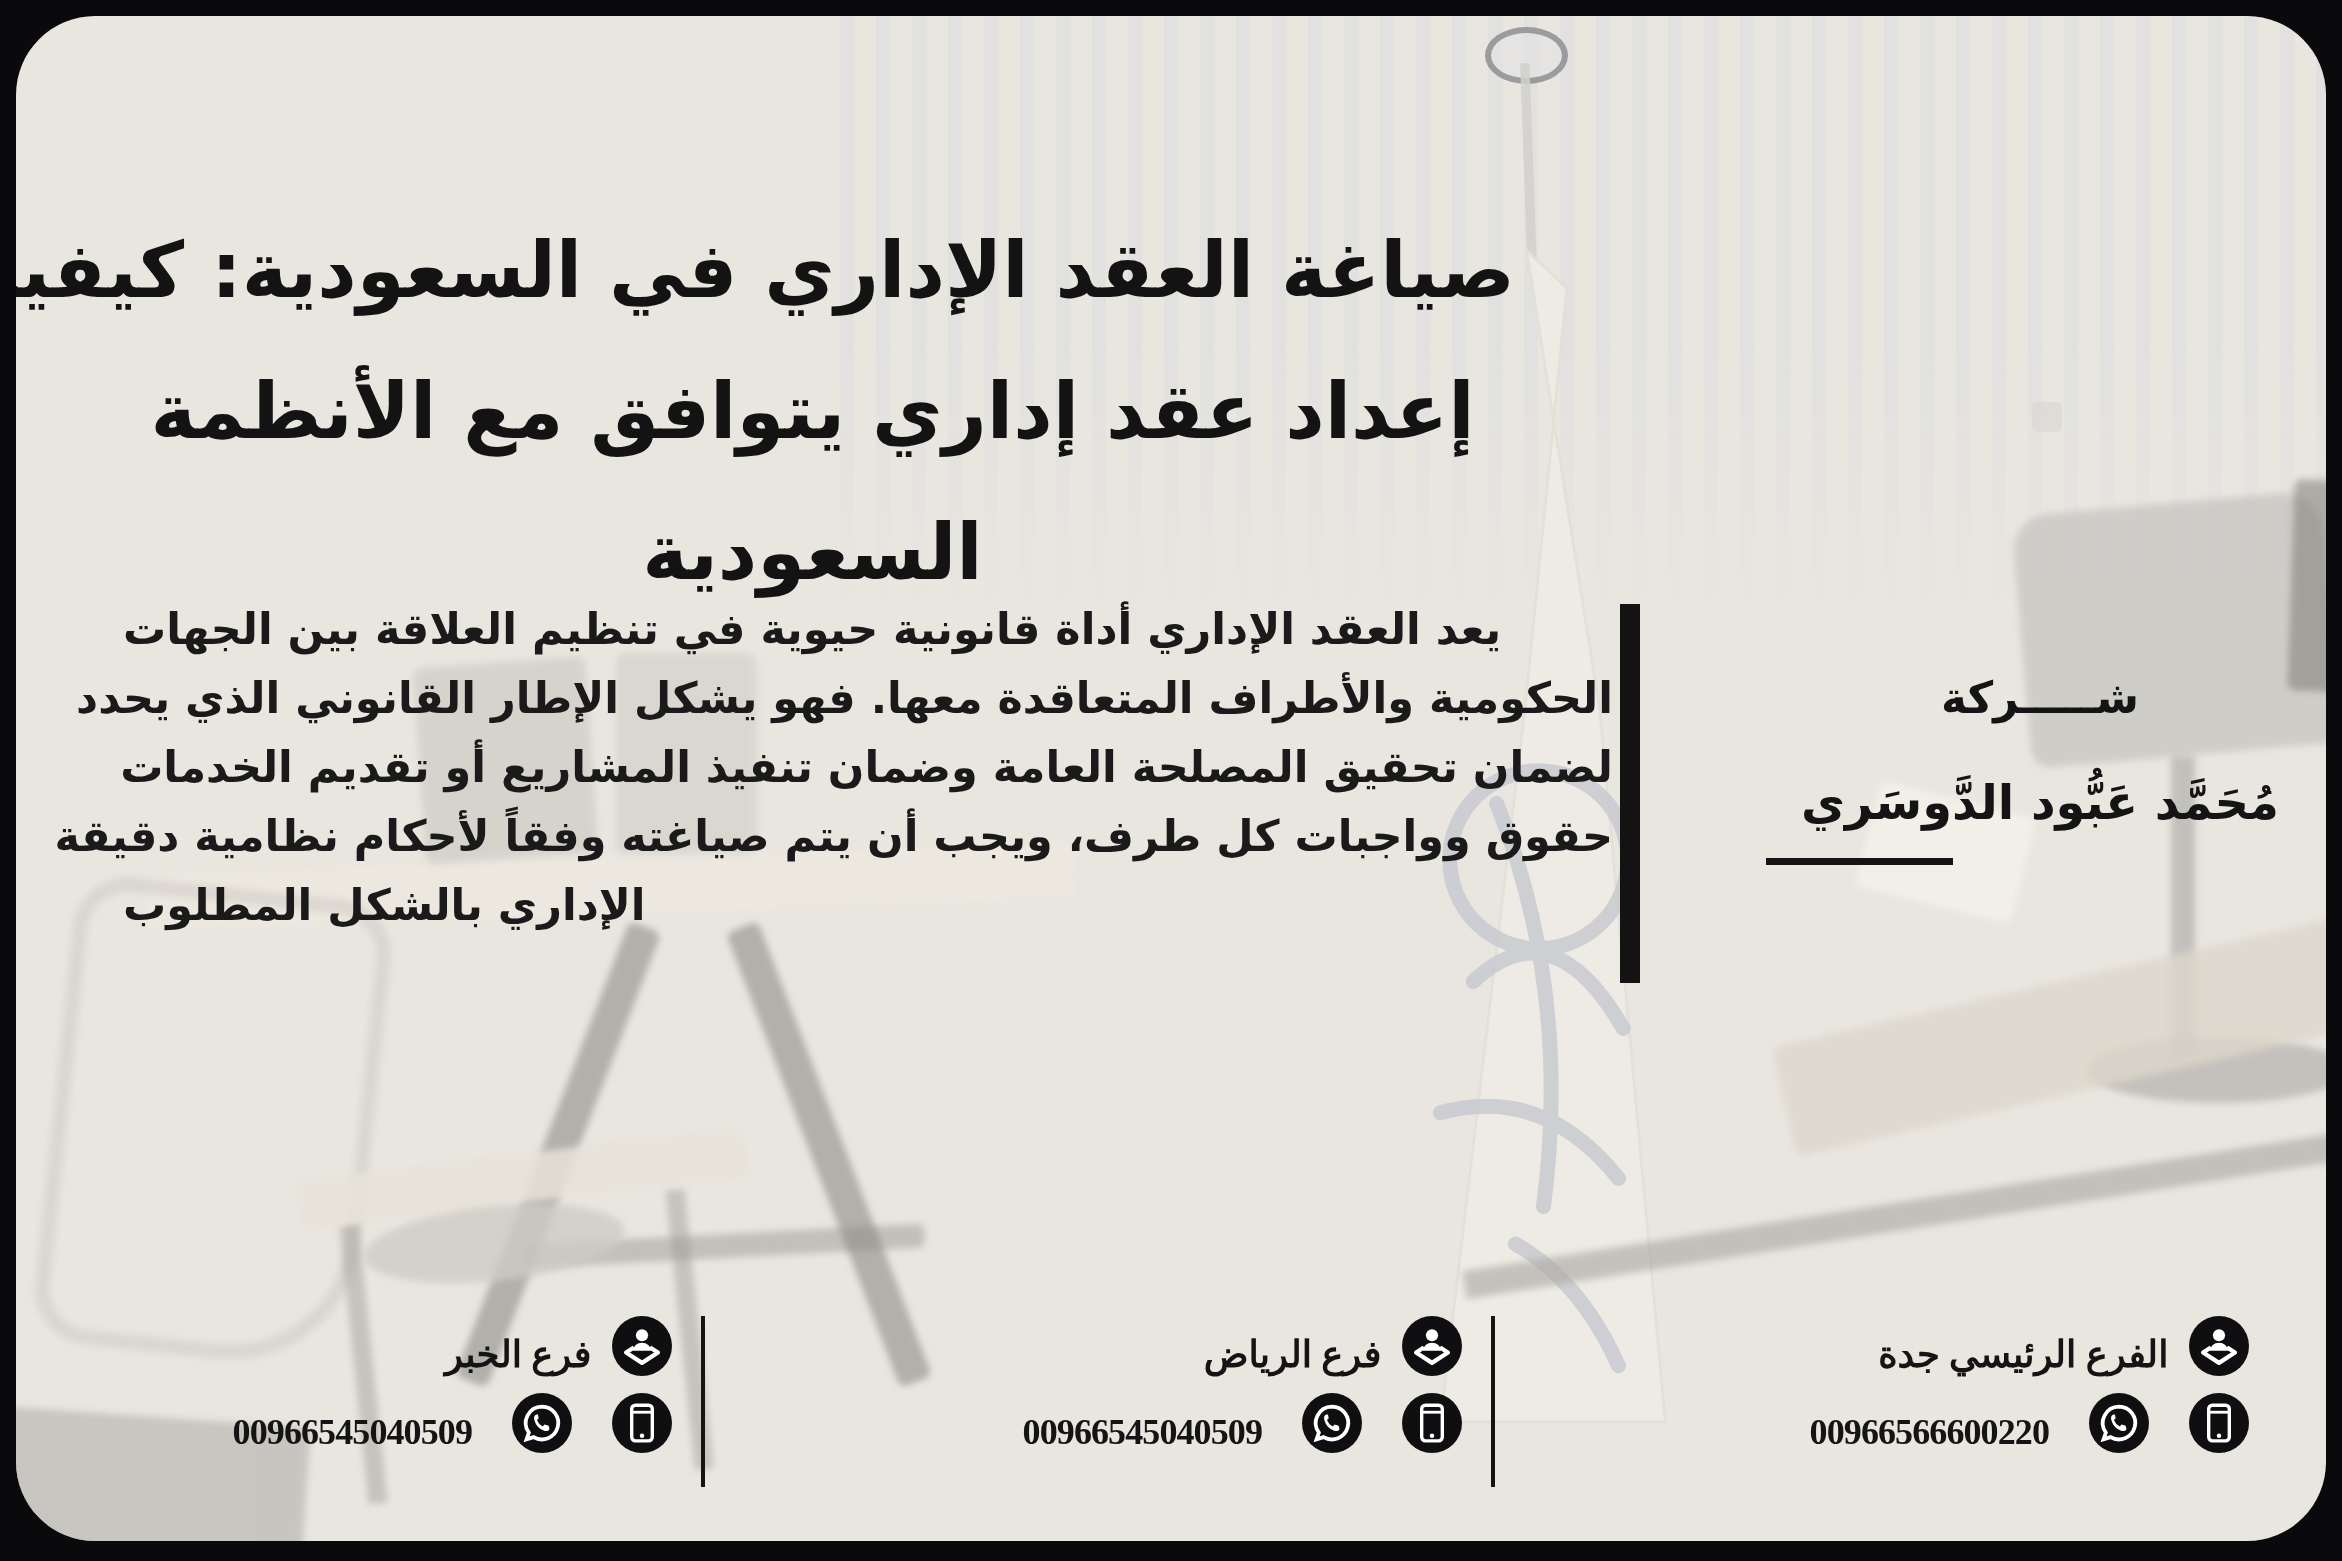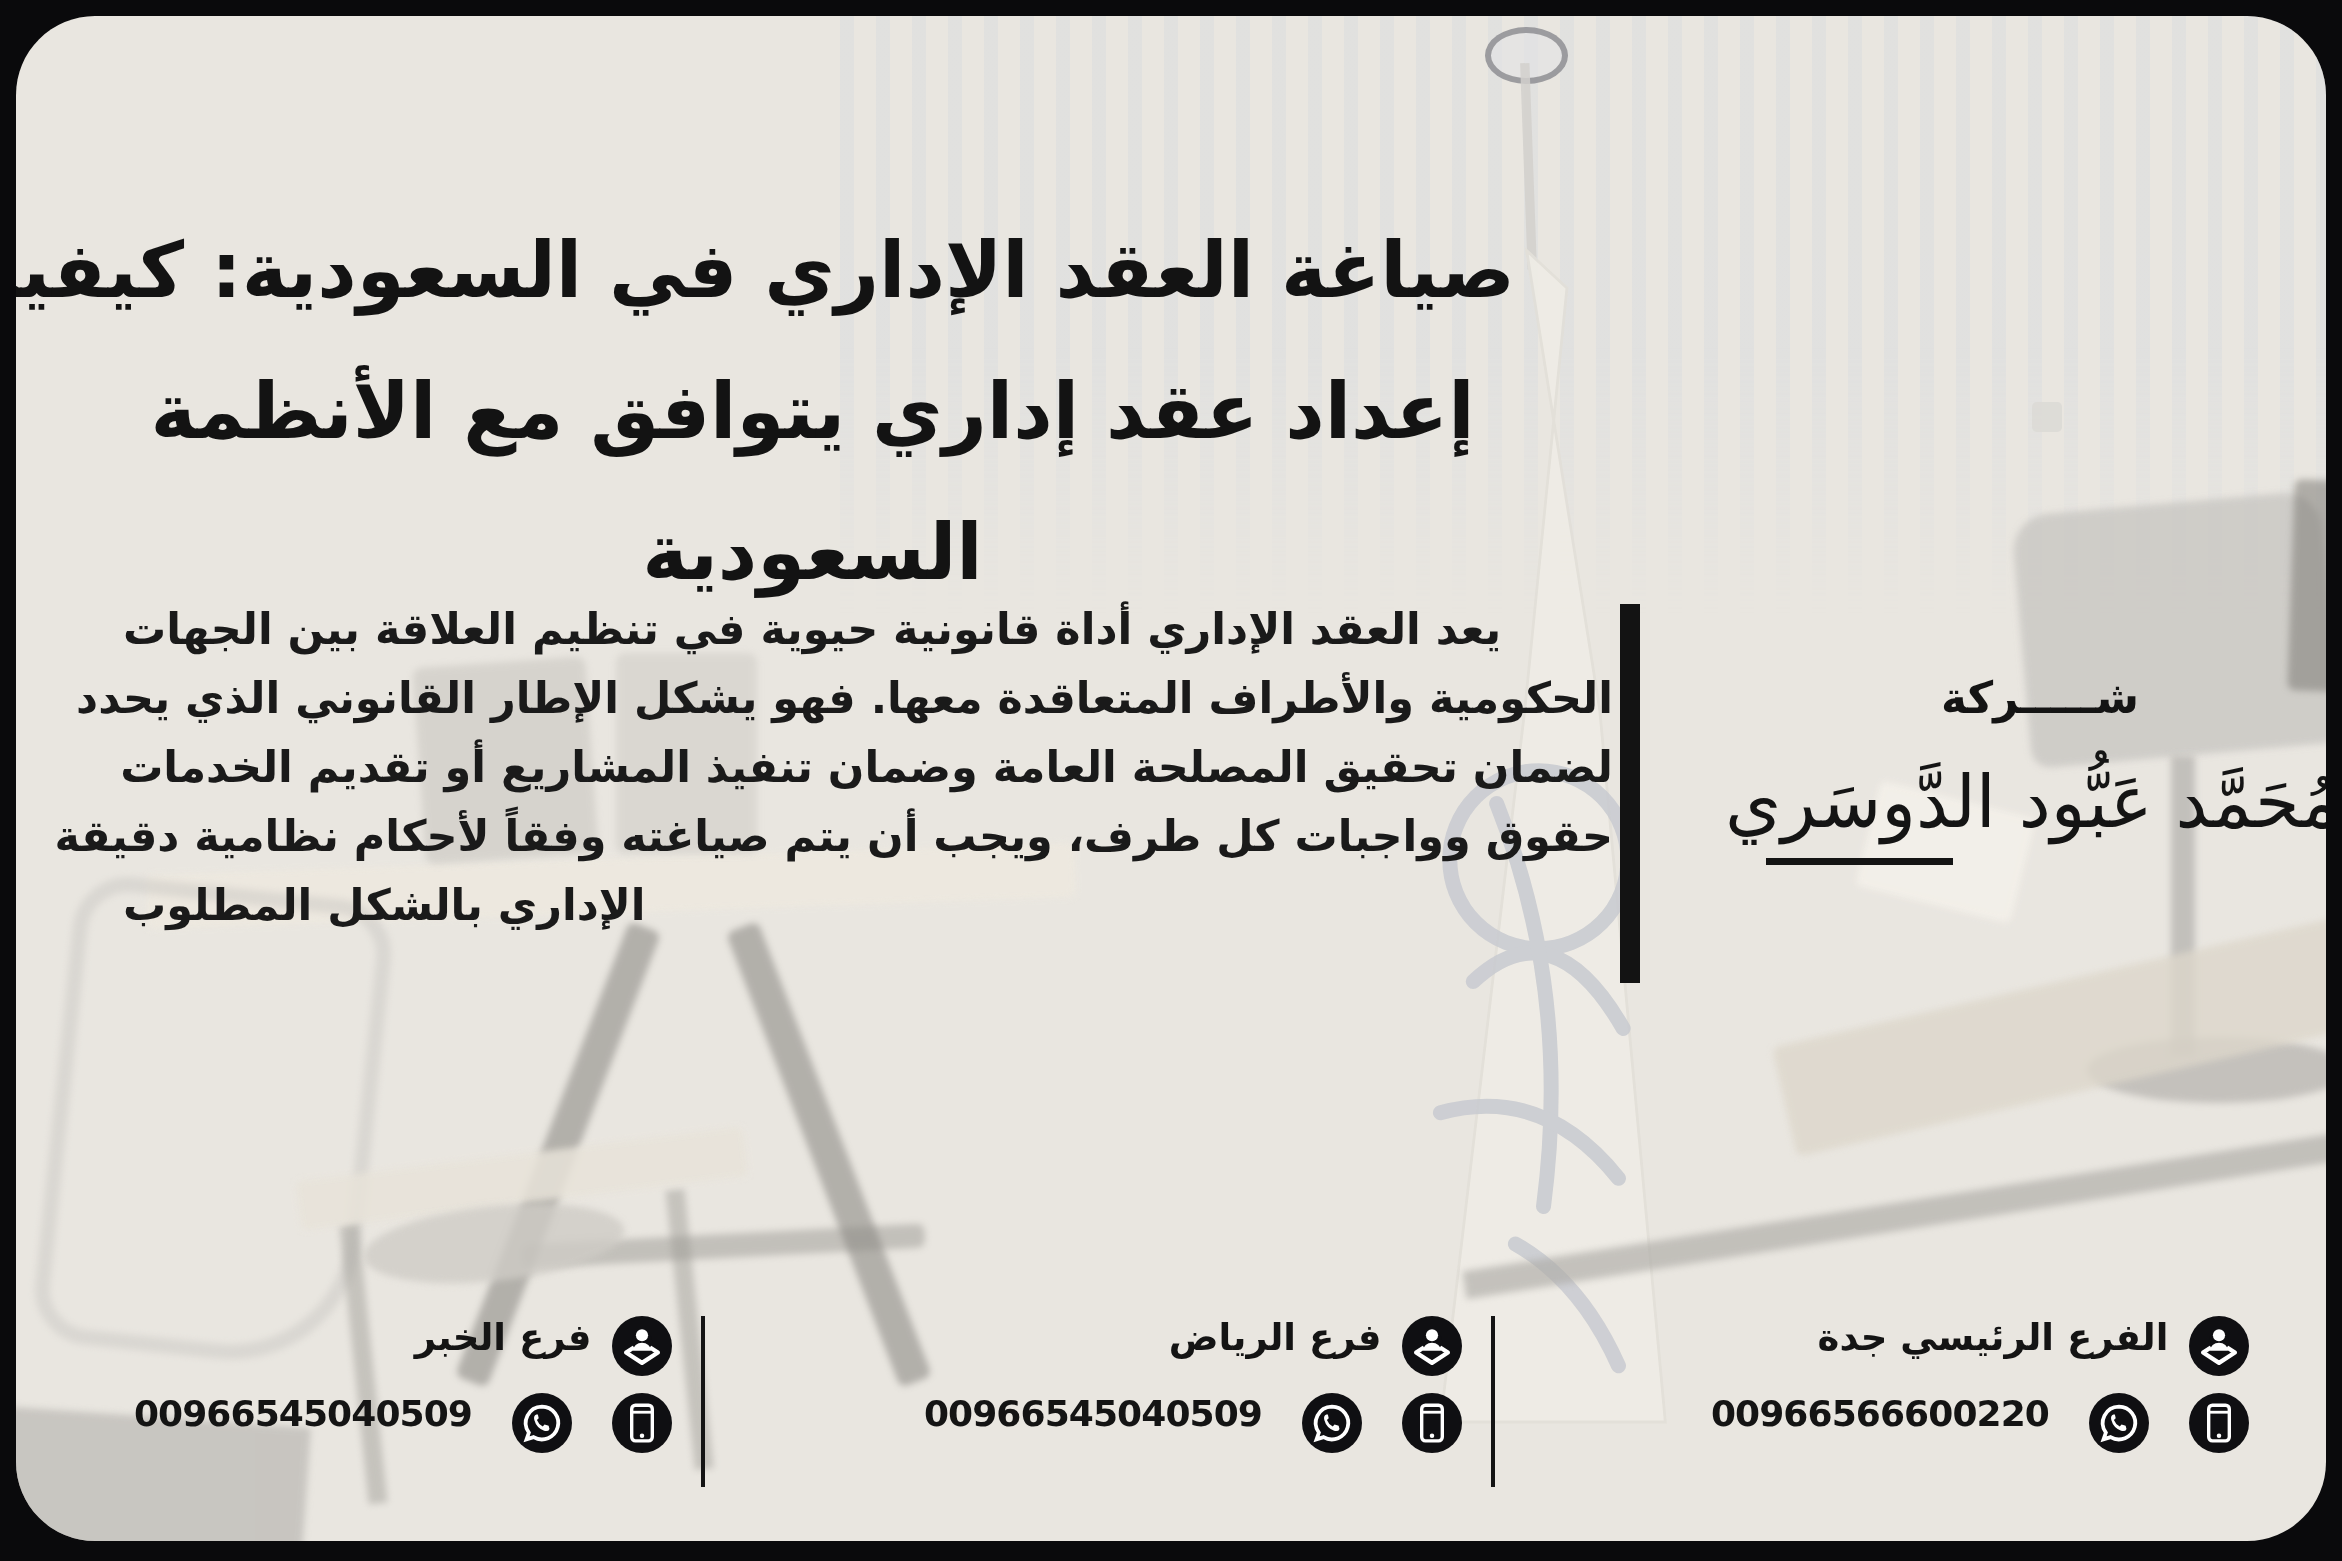--- a/index.html
+++ b/index.html
@@ -55,26 +55,26 @@
   .headline div{white-space:nowrap;}
   .intro{
     position:absolute;right:713px;top:579px;width:1490px;direction:rtl;text-align:left;
     font-weight:bold;font-size:43px;line-height:69px;color:#1a1a1a;
   }
   .intro div{white-space:nowrap;}
   .accent-bar{position:absolute;left:1604px;top:588px;width:19.7px;height:379px;background:#131313;}
   
   .logo{position:absolute;left:1724px;top:656px;width:600px;direction:rtl;text-align:center;}
   .logo-company{font-size:44px;font-weight:bold;letter-spacing:0.9px;}
-  .logo-name{font-size:72px;font-weight:normal;margin-top:9.4px;line-height:141px;white-space:nowrap;}
+  .logo-name{font-size:48px;font-weight:bold;margin-top:9.4px;line-height:141px;white-space:nowrap;}
   .logo-underline{position:absolute;left:26px;top:186px;width:187px;height:6.6px;background:#141414;}
   .logo-tagline{font-size:28px;font-weight:bold;letter-spacing:0.5px;margin-top:-5.6px;}
   
   .branch{position:absolute;top:1300px;direction:rtl;display:flex;flex-direction:column;gap:17px;align-items:flex-start;}
-  .b-row{display:flex;align-items:flex-start;gap:20.6px;}
+  .b-row{display:flex;align-items:flex-end;gap:20.6px;font-family:Liberation Serif, serif;}
   .b-row.phone{gap:40px;}
   .b-label{font-size:37px;font-weight:bold;white-space:nowrap;}
   .b-phone{font-size:36px;font-weight:bold;letter-spacing:-0.9px;direction:ltr;white-space:nowrap;}
   .cicon{width:60px;height:60px;display:block;}
   .branch-divider{position:absolute;top:1300px;width:3.7px;height:171px;background:#141414;}
   .d1{left:685px;} .d2{left:1475px;}
 </style>
 </head>
 <body>
 

